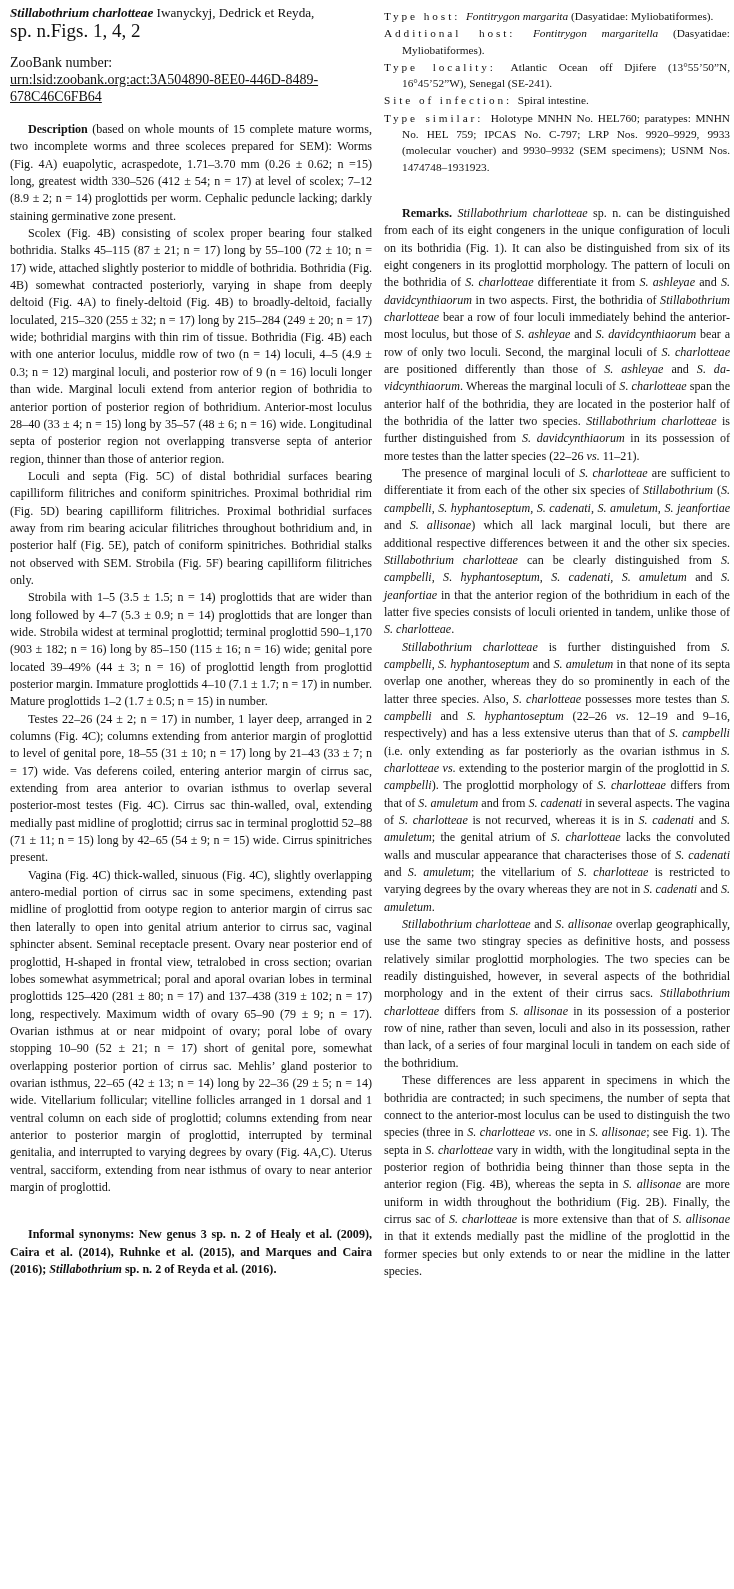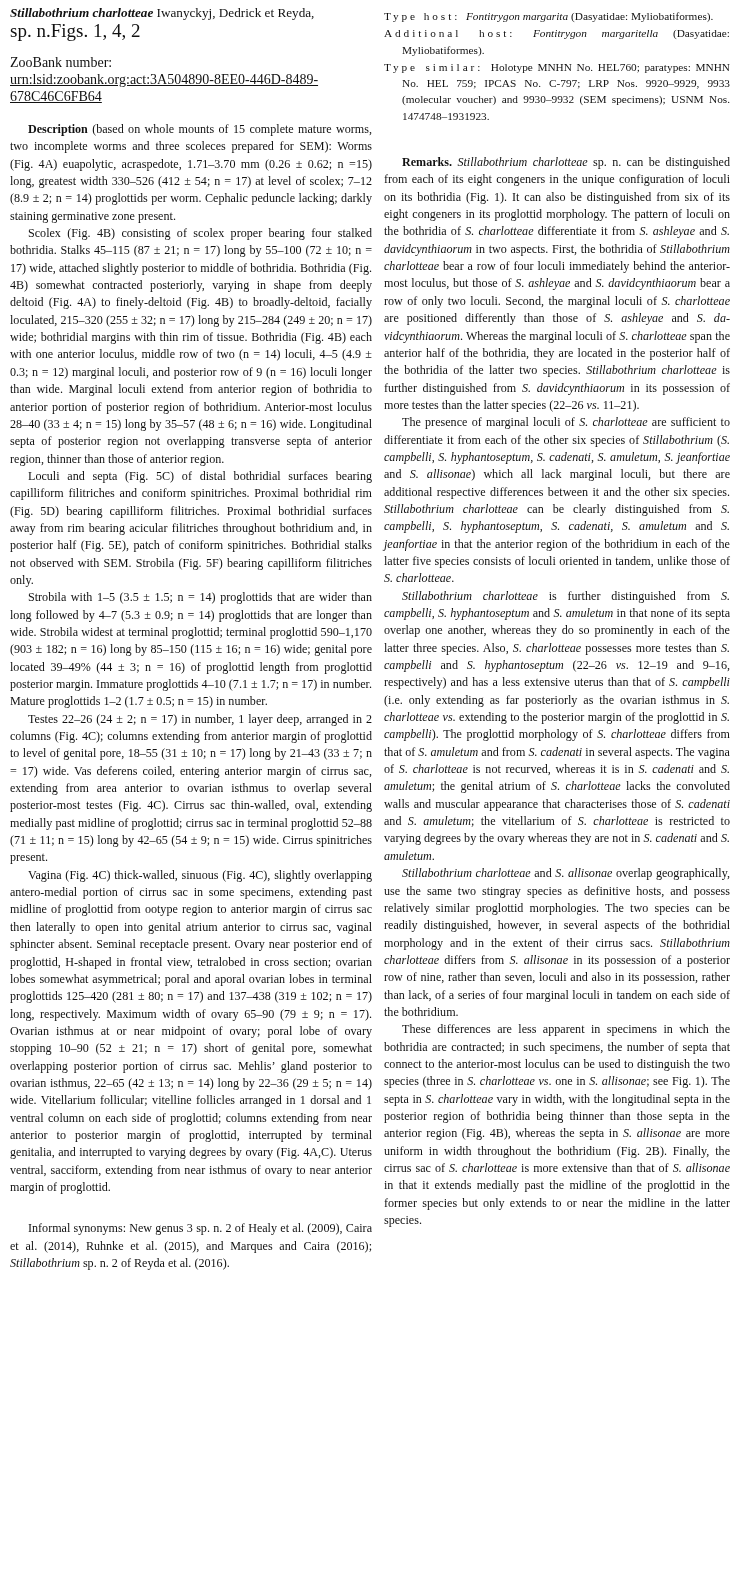--- a/index.html
+++ b/index.html
@@ -17,21 +17,21 @@
   .just { text-align: justify; hyphens: manual; }
   .title-line { font-size: 13.2px; line-height: 18px; margin-top: 4px; }
   .title-line .sp { font-style: italic; font-weight: bold; }
   .figs-row { display: flex; font-size: 19px; line-height: 18px; }
   .figs-row .figs { padding-right: 22px; }
   .zoobank { margin-top: 14px; font-size: 14px; line-height: 17px; }
   .zoobank a { color: #111; text-decoration: underline; }
   p { margin: 0; }
   .para { text-indent: 18px; text-align: justify; }
   .para.first { margin-top: 16px; }
-  .para.gap { margin-top: 24px; }
+  .para.gap { margin-top: 30px; font-weight: bold; }
   .i { font-style: italic; }
   .b { font-weight: bold; }
   .meta-item {
     text-align: justify; padding-left: 18px; text-indent: -18px;
     font-size: 11.3px; line-height: 16.3px; margin-bottom: 1px;
   }
   .meta-label { letter-spacing: 2.9px; font-family: "Liberation Serif", serif; }
   .remarks-start { margin-top: 30px; }
 </style>
 </head>
@@ -61,20 +61,22 @@
         <p class="para"><span>Testes 22–26 (24 ± 2; n = 17) in number, 1 layer deep, arranged in 2 columns (Fig. 4C); columns extending from anterior margin of proglottid to level of genital pore, 18–55 (31 ± 10; n = 17) long by 21–43 (33 ± 7; n = 17) wide. Vas deferens coiled, entering anterior margin of cir­rus sac, extending from area anterior to ovarian isthmus to overlap several posterior-most testes (Fig. 4C). Cirrus sac thin-walled, oval, extending medially past midline of proglottid; cirrus sac in terminal proglottid 52–88 (71 ± 11; n = 15) long by 42–65 (54 ± 9; n = 15) wide. Cirrus spinitriches present.</span></p>
         <p class="para"><span>Vagina (Fig. 4C) thick-walled, sinuous (Fig. 4C), slight­ly overlapping antero-medial portion of cirrus sac in some specimens, extending past midline of proglottid from ootype region to anterior margin of cirrus sac then laterally to open into genital atrium anterior to cirrus sac, vaginal sphincter absent. Seminal receptacle present. Ovary near posterior end of proglottid, H-shaped in frontal view, te­tralobed in cross section; ovarian lobes somewhat asym­metrical; poral and aporal ovarian lobes in terminal pro­glottids 125–420 (281 ± 80; n = 17) and 137–438 (319 ± 102; n = 17) long, respectively. Maximum width of ovary 65–90 (79 ± 9; n = 17). Ovarian isthmus at or near mid­point of ovary; poral lobe of ovary stopping 10–90 (52 ± 21; n = 17) short of genital pore, somewhat overlapping posterior portion of cirrus sac. Mehlis’ gland posterior to ovarian isthmus, 22–65 (42 ± 13; n = 14) long by 22–36 (29 ± 5; n = 14) wide. Vitellarium follicular; vitelline fol­licles arranged in 1 dorsal and 1 ventral column on each side of proglottid; columns extending from near anterior to posterior margin of proglottid, interrupted by terminal genitalia, and interrupted to varying degrees by ovary (Fig. 4A,C). Uterus ventral, sacciform, extending from near isthmus of ovary to near anterior margin of proglottid.</span></p>
         <p class="para gap"><span>Informal synonyms: New genus 3 sp. n. 2 of Healy et al. (2009), Caira et al. (2014), Ruhnke et al. (2015), and Marques and Caira (2016); </span><span class="i">Stillabothrium</span><span> sp. n. 2 of Rey­da et al. (2016).</span></p>
       </div>
   </div>
 
   <div class="col col-right">
     <div id="meta-list" style="margin-top:8px;">
         <div class="meta-item"><span class="meta-label">Type host</span><span class="meta-label">: </span><span class="i">Fontitrygon margarita</span><span> (Dasyatidae: Myliobati­formes).</span></div>
         <div class="meta-item"><span class="meta-label">Additional host</span><span class="meta-label">: </span><span class="i">Fontitrygon margaritella</span><span> (Dasyatidae: Myliobatiformes).</span></div>
+        <div class="meta-item"><span class="meta-label">Type locality</span><span class="meta-label">: </span><span>Atlantic Ocean off Djifere (13°55’50”N, 16°45’52”W), Senegal (SE-241).</span></div>
+        <div class="meta-item"><span class="meta-label">Site of infection</span><span class="meta-label">: </span><span>Spiral intestine.</span></div>
         <div class="meta-item"><span class="meta-label">Type similar</span><span class="meta-label">: </span><span>Holotype MNHN No. HEL760; paratypes: MNHN No. HEL 759; IPCAS No. C-797; LRP Nos. 9920–9929, 9933 (molecular voucher) and 9930–9932 (SEM speci­mens); USNM Nos. 1474748–1931923.</span></div>
       </div>
     <div id="right-paras" class="remarks-start">
         <p class="para"><span class="b">Remarks.</span><span> </span><span class="i">Stillabothrium charlotteae</span><span> sp. n. can be dis­tinguished from each of its eight congeners in the unique configuration of loculi on its bothridia (Fig. 1). It can also be distinguished from six of its eight congeners in its pro­glottid morphology. The pattern of loculi on the bothrid­ia of </span><span class="i">S. charlotteae</span><span> differentiate it from </span><span class="i">S. ashleyae</span><span> and </span><span class="i">S. davidcynthiaorum</span><span> in two aspects. First, the bothridia of </span><span class="i">Stillabothrium charlotteae</span><span> bear a row of four loculi im­mediately behind the anterior-most loculus, but those of </span><span class="i">S. ashleyae</span><span> and </span><span class="i">S. davidcynthiaorum</span><span> bear a row of only two loculi. Second, the marginal loculi of </span><span class="i">S. charlotteae</span><span> are positioned differently than those of </span><span class="i">S. ashleyae</span><span> and </span><span class="i">S. da­vidcynthiaorum</span><span>. Whereas the marginal loculi of </span><span class="i">S. char­lotteae</span><span> span the anterior half of the bothridia, they are lo­cated in the posterior half of the bothridia of the latter two species. </span><span class="i">Stillabothrium charlotteae</span><span> is further distinguished from </span><span class="i">S. davidcynthiaorum</span><span> in its possession of more testes than the latter species (22–26 </span><span class="i">vs</span><span>. 11–21).</span></p>
         <p class="para"><span>The presence of marginal loculi of </span><span class="i">S. charlotteae</span><span> are sufficient to differentiate it from each of the other six spe­cies of </span><span class="i">Stillabothrium</span><span> (</span><span class="i">S. campbelli</span><span>, </span><span class="i">S. hyphantoseptum</span><span>, </span><span class="i">S. cadenati</span><span>, </span><span class="i">S. amuletum</span><span>, </span><span class="i">S. jeanfortiae</span><span> and </span><span class="i">S. allisonae</span><span>) which all lack marginal loculi, but there are additional re­spective differences between it and the other six species. </span><span class="i">Stillabothrium charlotteae</span><span> can be clearly distinguished from </span><span class="i">S. campbelli</span><span>, </span><span class="i">S. hyphantoseptum</span><span>, </span><span class="i">S. cadenati</span><span>, </span><span class="i">S. am­uletum</span><span> and </span><span class="i">S. jeanfortiae</span><span> in that the anterior region of the bothridium in each of the latter five species consists of loc­uli oriented in tandem, unlike those of </span><span class="i">S. charlotteae</span><span>.</span></p>
         <p class="para"><span class="i">Stillabothrium charlotteae</span><span> is further distinguished from </span><span class="i">S. campbelli</span><span>, </span><span class="i">S. hyphantoseptum</span><span> and </span><span class="i">S. amuletum</span><span> in that none of its septa overlap one another, whereas they do so prominently in each of the latter three species. Also, </span><span class="i">S. charlotteae</span><span> possesses more testes than </span><span class="i">S. campbelli</span><span> and </span><span class="i">S. hyphantoseptum</span><span> (22–26 </span><span class="i">vs</span><span>. 12–19 and 9–16, respective­ly) and has a less extensive uterus than that of </span><span class="i">S. camp­belli</span><span> (i.e. only extending as far posteriorly as the ovarian isthmus in </span><span class="i">S. charlotteae vs</span><span>. extending to the posterior margin of the proglottid in </span><span class="i">S. campbelli</span><span>). The proglottid morphology of </span><span class="i">S. charlotteae</span><span> differs from that of </span><span class="i">S. amule­tum</span><span> and from </span><span class="i">S. cadenati</span><span> in several aspects. The vagina of </span><span class="i">S. charlotteae</span><span> is not recurved, whereas it is in </span><span class="i">S. cadenati</span><span> and </span><span class="i">S. amuletum</span><span>; the genital atrium of </span><span class="i">S. charlotteae</span><span> lacks the convoluted walls and muscular appearance that charac­terises those of </span><span class="i">S. cadenati</span><span> and </span><span class="i">S. amuletum</span><span>; the vitellari­um of </span><span class="i">S. charlotteae</span><span> is restricted to varying degrees by the ovary whereas they are not in </span><span class="i">S. cadenati</span><span> and </span><span class="i">S. amuletum</span><span>.</span></p>
         <p class="para"><span class="i">Stillabothrium charlotteae</span><span> and </span><span class="i">S. allisonae</span><span> overlap geo­graphically, use the same two stingray species as definitive hosts, and possess relatively similar proglottid morpholo­gies. The two species can be readily distinguished, howev­er, in several aspects of the bothridial morphology and in the extent of their cirrus sacs. </span><span class="i">Stillabothrium charlotteae</span><span> differs from </span><span class="i">S. allisonae</span><span> in its possession of a posterior row of nine, rather than seven, loculi and also in its possession, rather than lack, of a series of four marginal loculi in tan­dem on each side of the bothridium.</span></p>
         <p class="para"><span>These differences are less apparent in specimens in which the bothridia are contracted; in such specimens, the number of septa that connect to the anterior-most loculus can be used to distinguish the two species (three in </span><span class="i">S. char­lotteae vs</span><span>. one in </span><span class="i">S. allisonae</span><span>; see Fig. 1). The septa in </span><span class="i">S. charlotteae</span><span> vary in width, with the longitudinal septa in the posterior region of bothridia being thinner than those septa in the anterior region (Fig. 4B), whereas the septa in </span><span class="i">S. allisonae</span><span> are more uniform in width throughout the bothridium (Fig. 2B). Finally, the cirrus sac of </span><span class="i">S. charlot­teae</span><span> is more extensive than that of </span><span class="i">S. allisonae</span><span> in that it extends medially past the midline of the proglottid in the former species but only extends to or near the midline in the latter species.</span></p>
       </div>
   </div>

